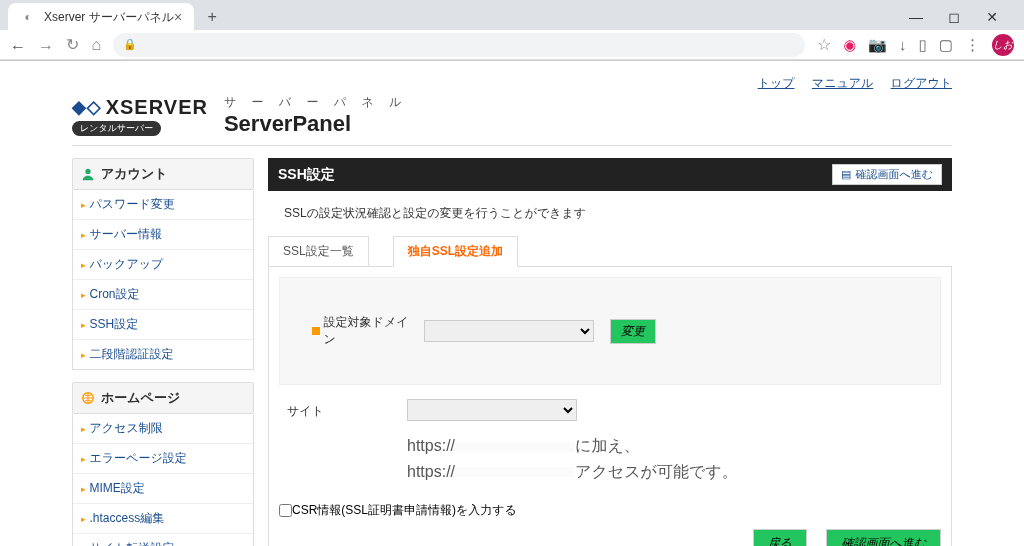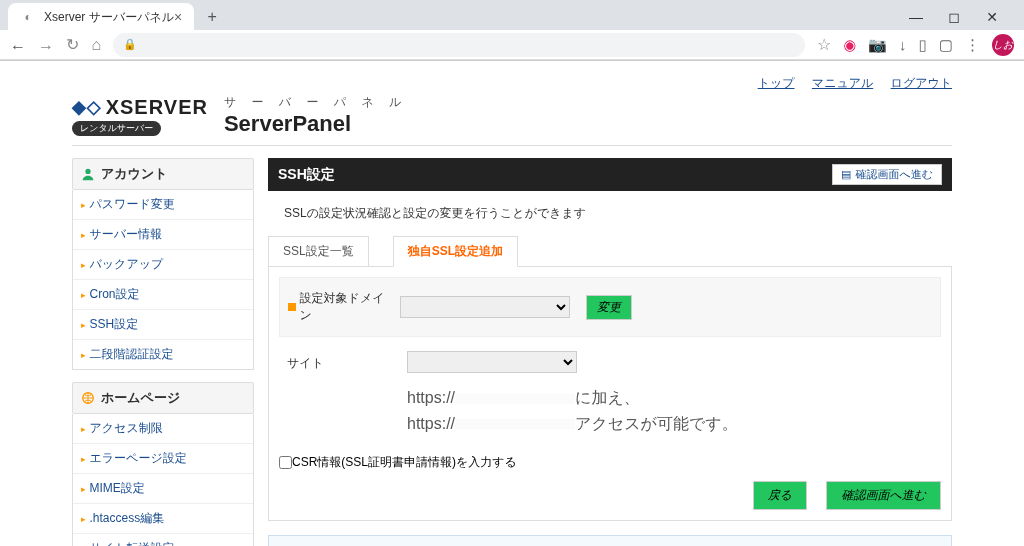--- a/index.html
+++ b/index.html
@@ -54,21 +54,21 @@
 .manual-link { background: #fff; color: #1a4d8f; font-size: 11px; padding: 2px 8px; border: 1px solid #ccc; display: flex; align-items: center; gap: 4px; font-weight: normal; cursor: pointer; }
 .manual-link-icon { color: #1a4d8f; font-size: 11px; }
 
 .desc { font-size: 12px; color: #333; margin: 14px 16px; }
 
 .tabs { display: flex; border-bottom: 1px solid #ddd; gap: 20px; }
 .tab-btn { border: 1px solid #ddd; border-bottom: none; padding: 6px 14px; font-size: 12px; background: #fff; cursor: pointer; margin-right: 4px; color: #555; }
 .tab-btn.active { color: #f60; font-weight: bold; border-bottom: 1px solid #fff; margin-bottom: -1px; }
 
 .form-box { border: 1px solid #ddd; border-top: none; padding: 10px; }
-.form-row { display: flex; align-items: center; background: #f7f7f7; padding: 0; border: 1px solid #eee; margin-bottom: 6px; }
+.form-row { display: flex; align-items: center; background: #f7f7f7; padding: 24px; border: 1px solid #eee; margin-bottom: 6px; }
 .form-row2 { display: flex; align-items: flex-start; margin-bottom: 8px; }
 .form-label { width: 120px; font-size: 12px; color: #333; display: flex; align-items: center; gap: 4px; padding: 12px 8px; }
 .sq { width: 8px; height: 8px; background: #f90; display: inline-block; }
 .select { border: 1px solid #ccc; height: 22px; font-size: 12px; padding: 0 4px; }
 .select.domain { width: 170px; }
 .select.site { width: 170px; }
 .btn { border: 1px solid #ccc; background: #22c55e; padding: 3px 10px; font-size: 12px; cursor: pointer; margin-left: 16px; font-style: italic; }
 .site-cell { flex: 1; padding: 8px; }
 .site-urls { margin-top: 12px; font-size: 16px; color: #555; line-height: 1.6; }
 .url-mask { display: inline-block; width: 120px; background: #fbfbfb; height: 10px; vertical-align: middle; }

